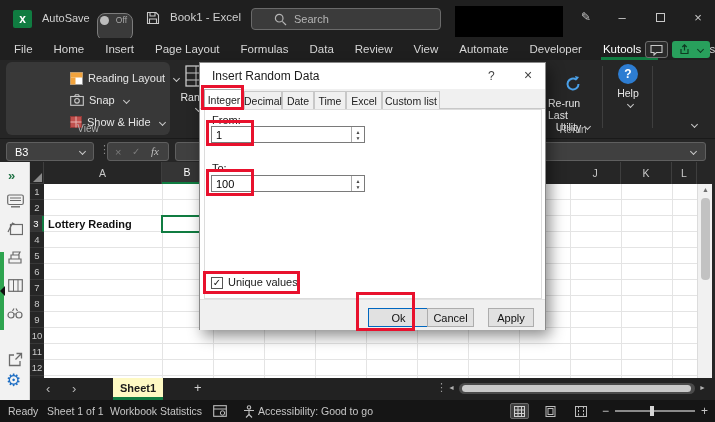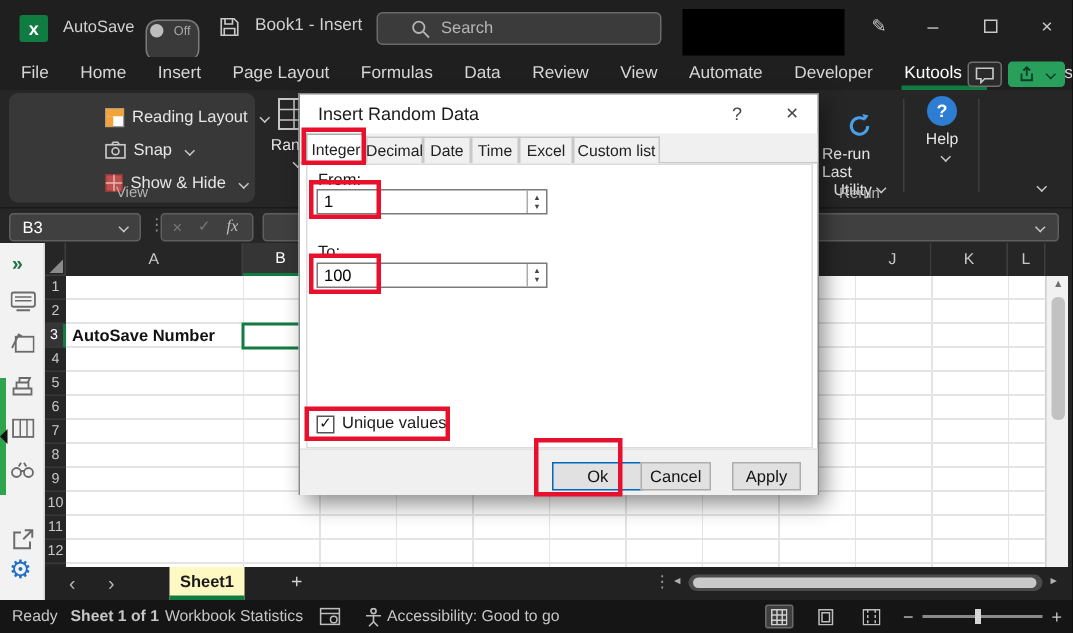--- a/index.html
+++ b/index.html
@@ -93,21 +93,21 @@
   <div class="titlebar">
     <div class="xlogo">x</div>
     <span class="abs txt" style="left:42px;top:12px;">AutoSave</span>
     <div class="toggle">
       <div class="knob"></div>
       <span class="state">Off</span>
     </div>
     <svg class="abs" style="left:146px;top:11px;" width="14" height="14" viewBox="0 0 14 14">
       <path d="M1.5 1.5 h8.5 l2.5 2.5 v8.5 h-11 z M4 1.5 v3.5 h5 v-3.5 M3.5 12.5 v-4.5 h7 v4.5" fill="none" stroke="#c9c9c9" stroke-width="1.1"></path>
     </svg>
-    <span class="abs txt" style="left:170px;top:11px;font-size:11.5px;">Book1  -  Insert</span>
+    <span class="abs txt" style="left:170px;top:11px;font-size:11.5px;">Book1  -  Excel</span>
     <div class="searchbox">
       <svg class="abs" style="left:22px;top:4px;" width="13" height="13" viewBox="0 0 13 13">
         <circle cx="5.2" cy="5.2" r="3.8" fill="none" stroke="#b5b5b5" stroke-width="1.2"></circle>
         <line x1="8.3" y1="8.3" x2="12" y2="12" stroke="#b5b5b5" stroke-width="1.2"></line>
       </svg>
       <span>Search</span>
     </div>
     <div class="abs" style="left:455px;top:6px;width:108px;height:31px;background:#000;"></div>
     <span class="winbtn" style="left:576px;font-size:12px;">✎</span>
     <span class="winbtn" style="left:612px;">–</span>
@@ -286,21 +286,21 @@
   <div class="rh" style="top:280px;">7</div>
   <div class="rh" style="top:296px;">8</div>
   <div class="rh" style="top:312px;">9</div>
   <div class="rh" style="top:328px;">10</div>
   <div class="rh" style="top:344px;">11</div>
   <div class="rh" style="top:360px;">12</div>
   <div class="rh" style="top:376px;height:2px;border-bottom:none;"></div>
 
   <div class="grid"></div>
   <div class="vlines"></div>
-  <div class="abs" style="left:44px;top:216px;width:118px;height:16px;display:flex;align-items:center;padding-left:4px;font-size:11px;font-weight:bold;color:#111;">AutoSave Number</div>
+  <div class="abs" style="left:44px;top:216px;width:118px;height:16px;display:flex;align-items:center;padding-left:4px;font-size:11px;font-weight:bold;color:#111;">Lottery Reading</div>
   <div class="abs" style="left:161px;top:215px;width:53px;height:18px;border:2px solid #107C41;background:#fff;"></div>
 
   <div class="vscroll">
     <span class="abs" style="left:4px;top:2px;font-size:7px;color:#707070;">▲</span>
     <div class="abs" style="left:3px;top:14px;width:9px;height:82px;background:#c2c2c2;border-radius:4px;"></div>
   </div>
 
   <div class="stabbar">
     <span class="abs" style="left:16px;top:3px;color:#b5b5b5;font-size:13px;">‹</span>
     <span class="abs" style="left:42px;top:3px;color:#b5b5b5;font-size:13px;">›</span>
@@ -309,21 +309,21 @@
     <span class="abs" style="left:406px;top:3px;color:#9a9a9a;font-size:11px;">⋮</span>
     <span class="abs" style="left:418px;top:6px;color:#b0b0b0;font-size:7px;">◄</span>
     <div class="abs" style="left:429px;top:5px;width:236px;height:11px;background:#4a4a4a;border-radius:6px;">
       <div class="abs" style="left:3px;top:2px;width:229px;height:7px;background:#c9c9c9;border-radius:4px;"></div>
     </div>
     <span class="abs" style="left:669px;top:6px;color:#b0b0b0;font-size:7px;">►</span>
   </div>
 
   <div class="statusbar">
     <span class="sbitem" style="left:8px;">Ready</span>
-    <span class="sbitem" style="left:47px;font-weight:bold;">Sheet 1 of 1</span>
+    <span class="sbitem" style="left:47px;">Sheet 1 of 1</span>
     <span class="sbitem" style="left:110px;">Workbook Statistics</span>
     <span class="sbitem" style="left:213px;">
       <svg width="14" height="12" viewBox="0 0 14 12">
           <rect x="0.7" y="0.7" width="12.6" height="10.6" fill="none" stroke="#bdbdbd" stroke-width="1.1"></rect>
           <line x1="0.7" y1="4" x2="13.3" y2="4" stroke="#bdbdbd"></line>
           <circle cx="9.5" cy="8" r="2.2" fill="none" stroke="#bdbdbd"></circle>
         </svg>
     </span>
     <span class="sbitem" style="left:243px;">
       <svg width="12" height="13" viewBox="0 0 12 13">

